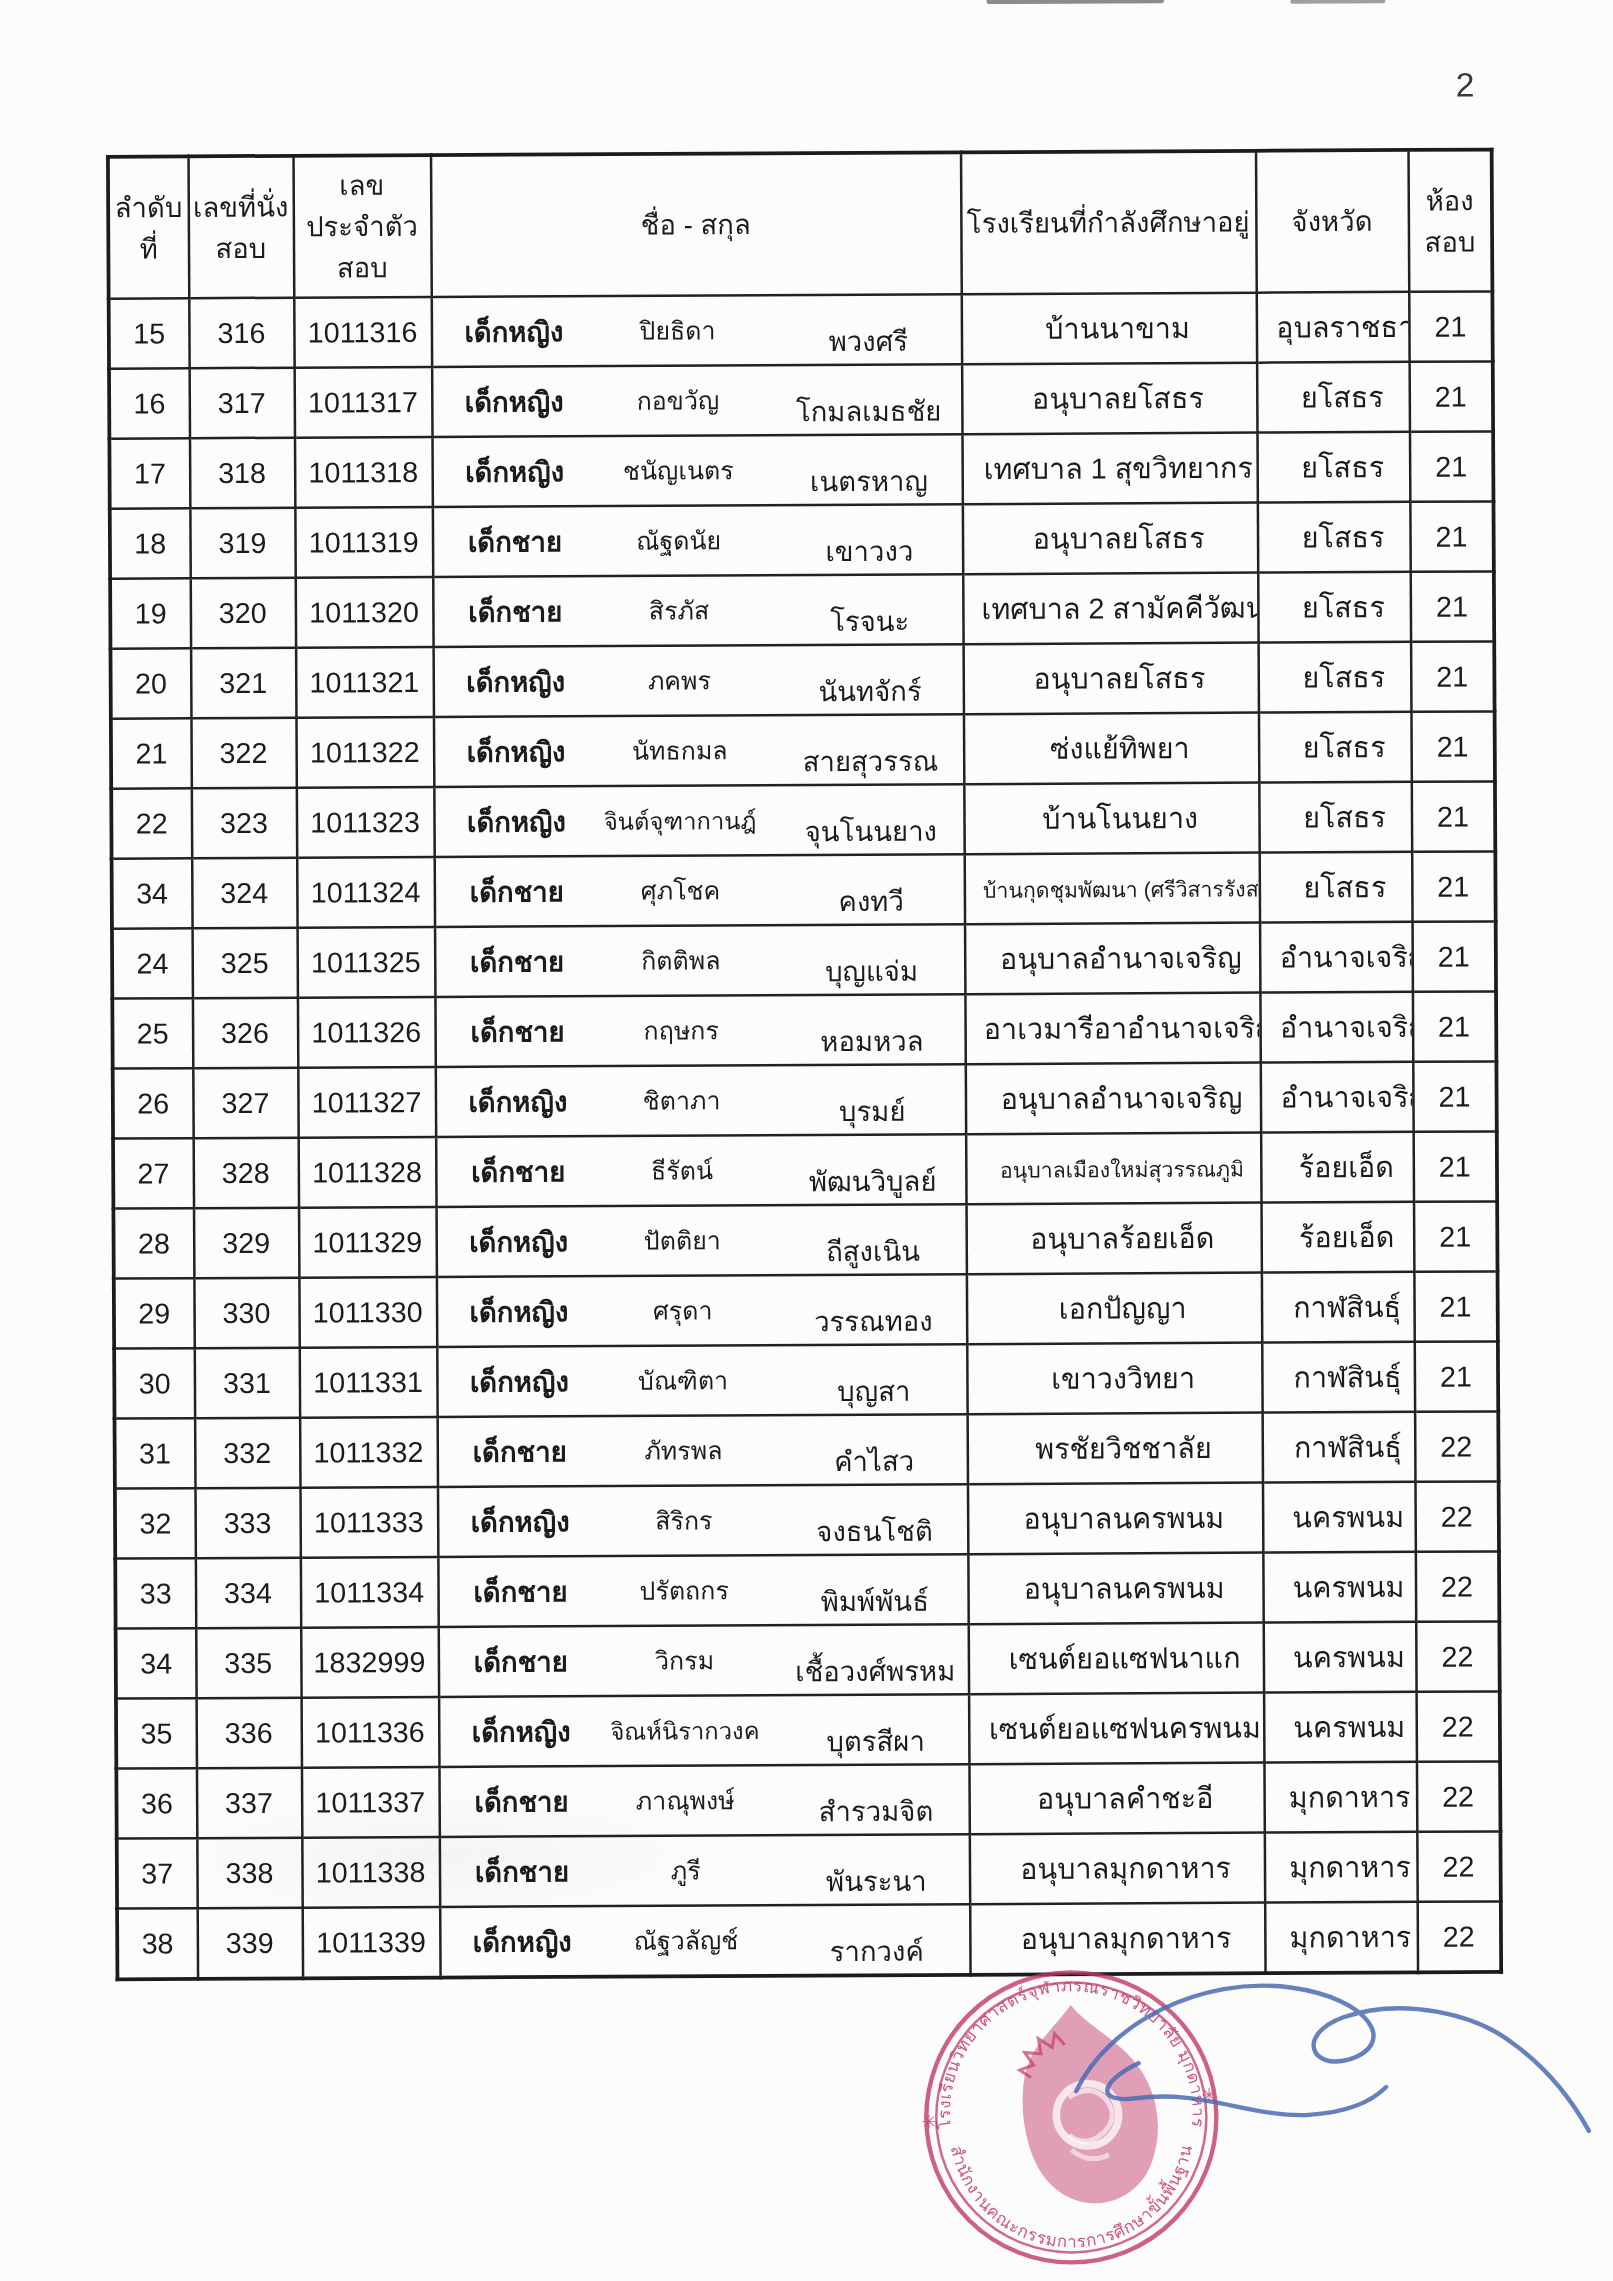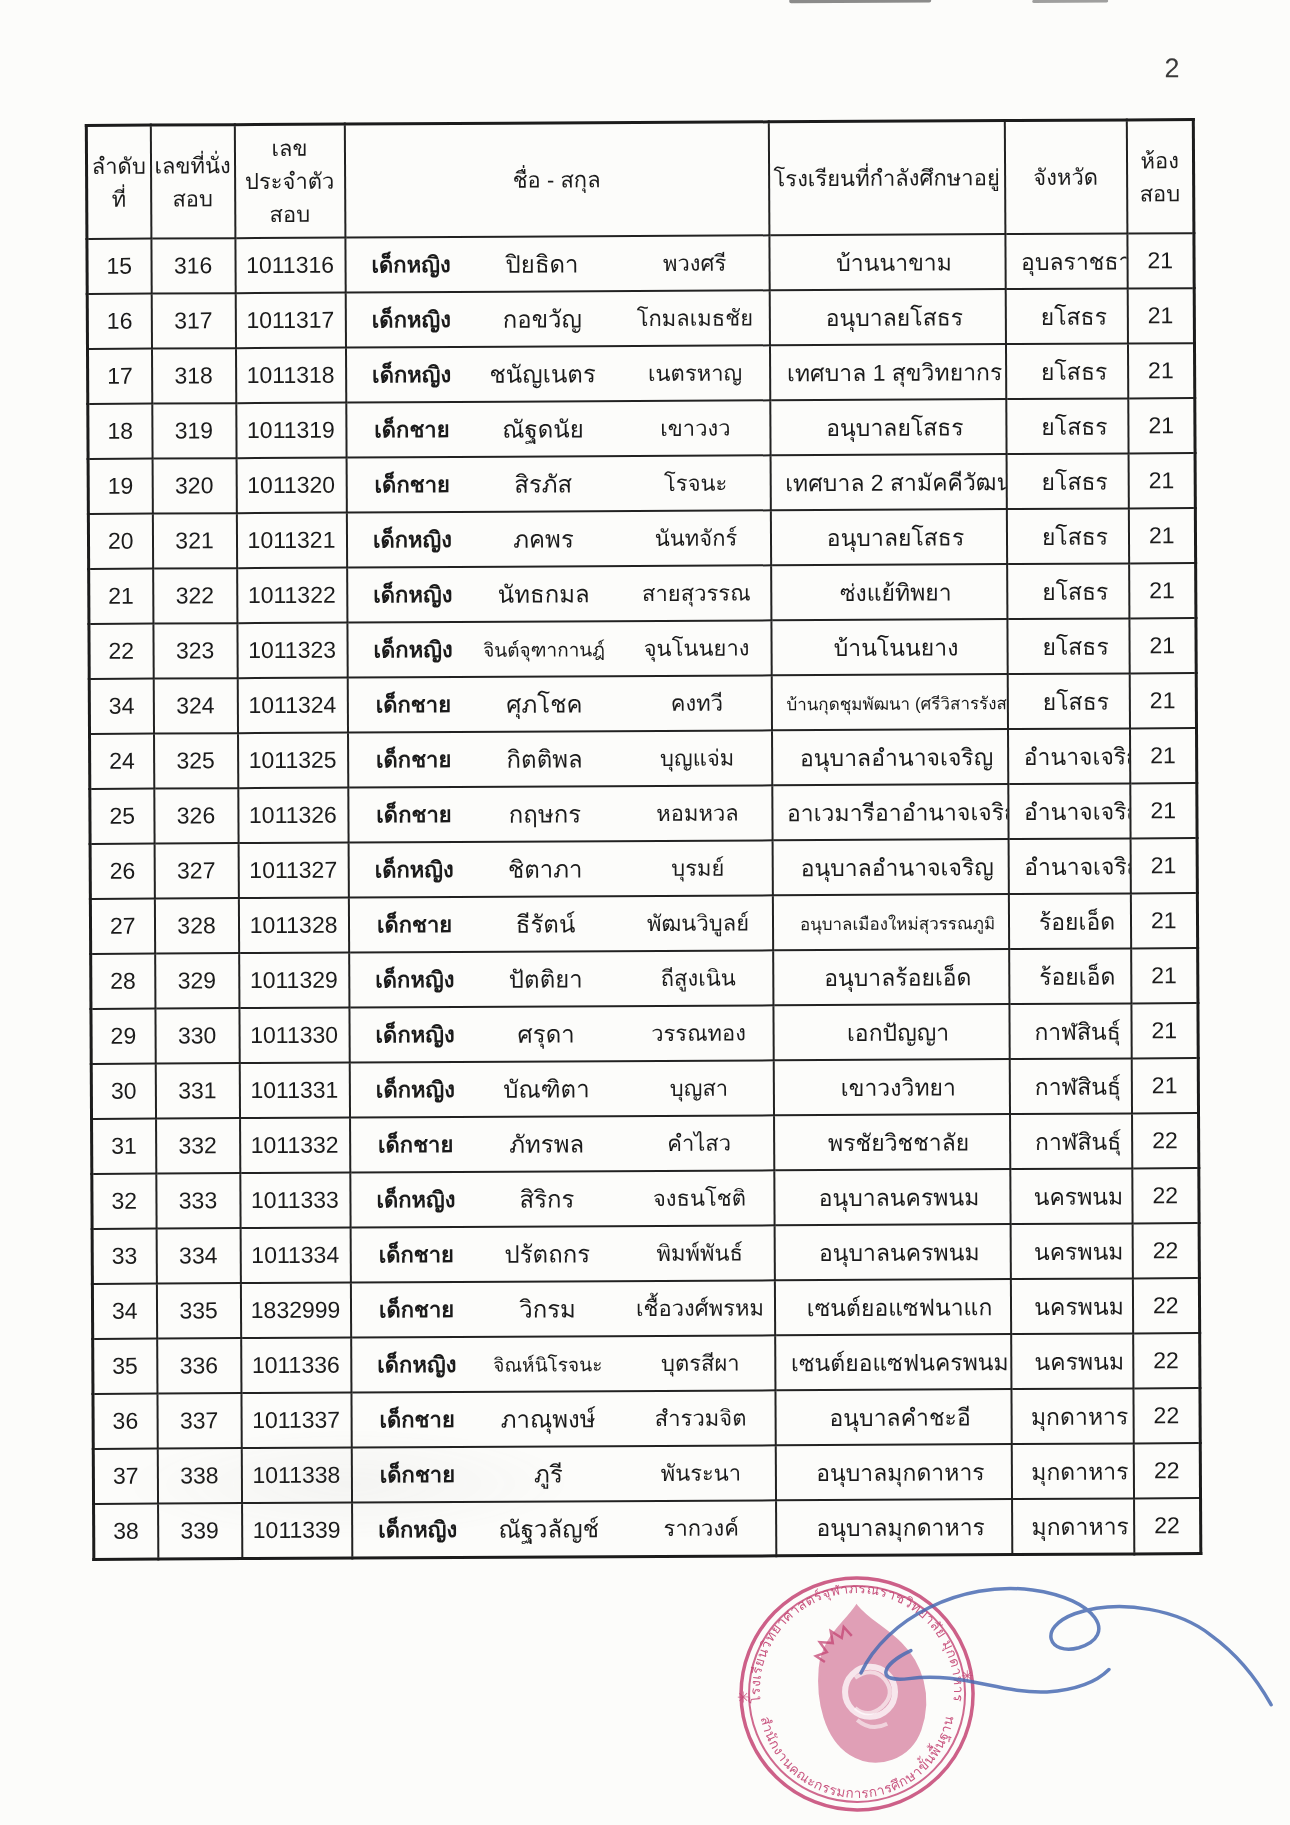--- a/index.html
+++ b/index.html
@@ -34,22 +34,22 @@
     height:53px;
     font-size:23px;
     text-align:center;vertical-align:middle;
     white-space:nowrap;
   }
   .col-order{width:64px}.col-seat{width:84px}.col-id{width:110px}
   .col-name{width:424px}.col-school{width:236px}.col-province{width:122px}.col-room{width:67px}
   td.cell-name{text-align:left;}
   .name-wrap{display:flex;align-items:center;padding-left:13px;}
   .name-title{width:104px;flex:0 0 auto;font-size:22px;font-weight:bold;}
-  .name-first{width:158px;flex:0 0 auto;font-size:24px;}
-  .name-last{flex:1 1 auto;font-size:22px;}
+  .name-first{width:158px;flex:0 0 auto;font-size:20px;}
+  .name-last{flex:1 1 auto;font-size:22px;margin-top:19px;}
   .fn-sm{font-size:19px !important;font-family:Liberation Serif, serif;}
   td.cell-school{text-align:left;padding-left:14px;font-size:22px;}
   td.cell-school .xs{font-size:17px;}
   td.cell-province{text-align:left;padding-left:15px;font-size:21px;}
   .artifact{position:absolute;background:#2e2e2e;}
   .a1{left:793px;top:0;width:142px;height:4px;opacity:.55;border-radius:2px;}
   .a2{left:1036px;top:2px;width:76px;height:3px;opacity:.45;border-radius:2px;}
   .smudge{
     position:absolute;left:110px;top:1425px;width:470px;height:115px;
     background:radial-gradient(ellipse at 50% 50%, #6b6b6b 0%, transparent 70%);
@@ -458,21 +458,21 @@
       <td class="cell-room">22</td>
     </tr>
 
     <tr>
       <td class="cell-order">35</td>
       <td class="cell-seat">336</td>
       <td class="cell-id">1011336</td>
       <td class="cell-name">
         <span class="name-wrap">
           <span class="name-title">เด็กหญิง</span>
-          <span class="name-first fn-sm">จิณห์นิโรจนะ</span>
+          <span class="name-first fn-sm">จิณห์นิรากวงค</span>
           <span class="name-last">บุตรสีผา</span>
         </span>
       </td>
       <td class="cell-school">
         <span class="school-text">เซนต์ยอแซฟนครพนม</span>
       </td>
       <td class="cell-province">นครพนม</td>
       <td class="cell-room">22</td>
     </tr>
 

